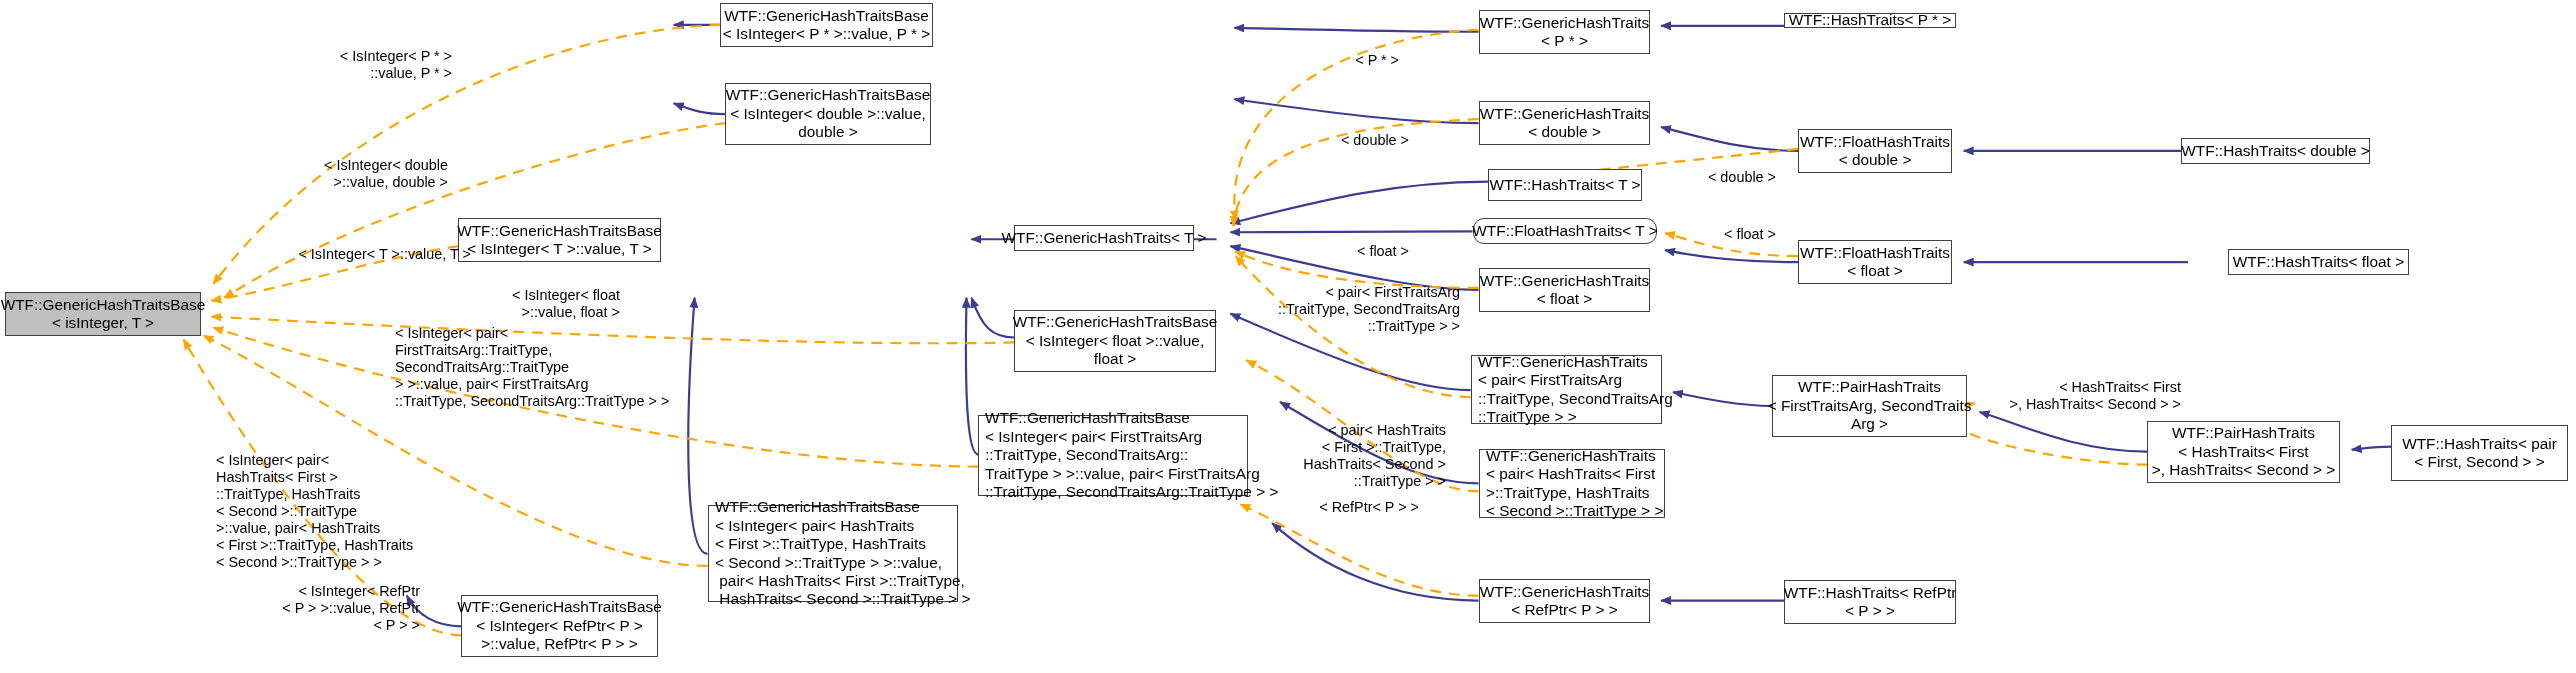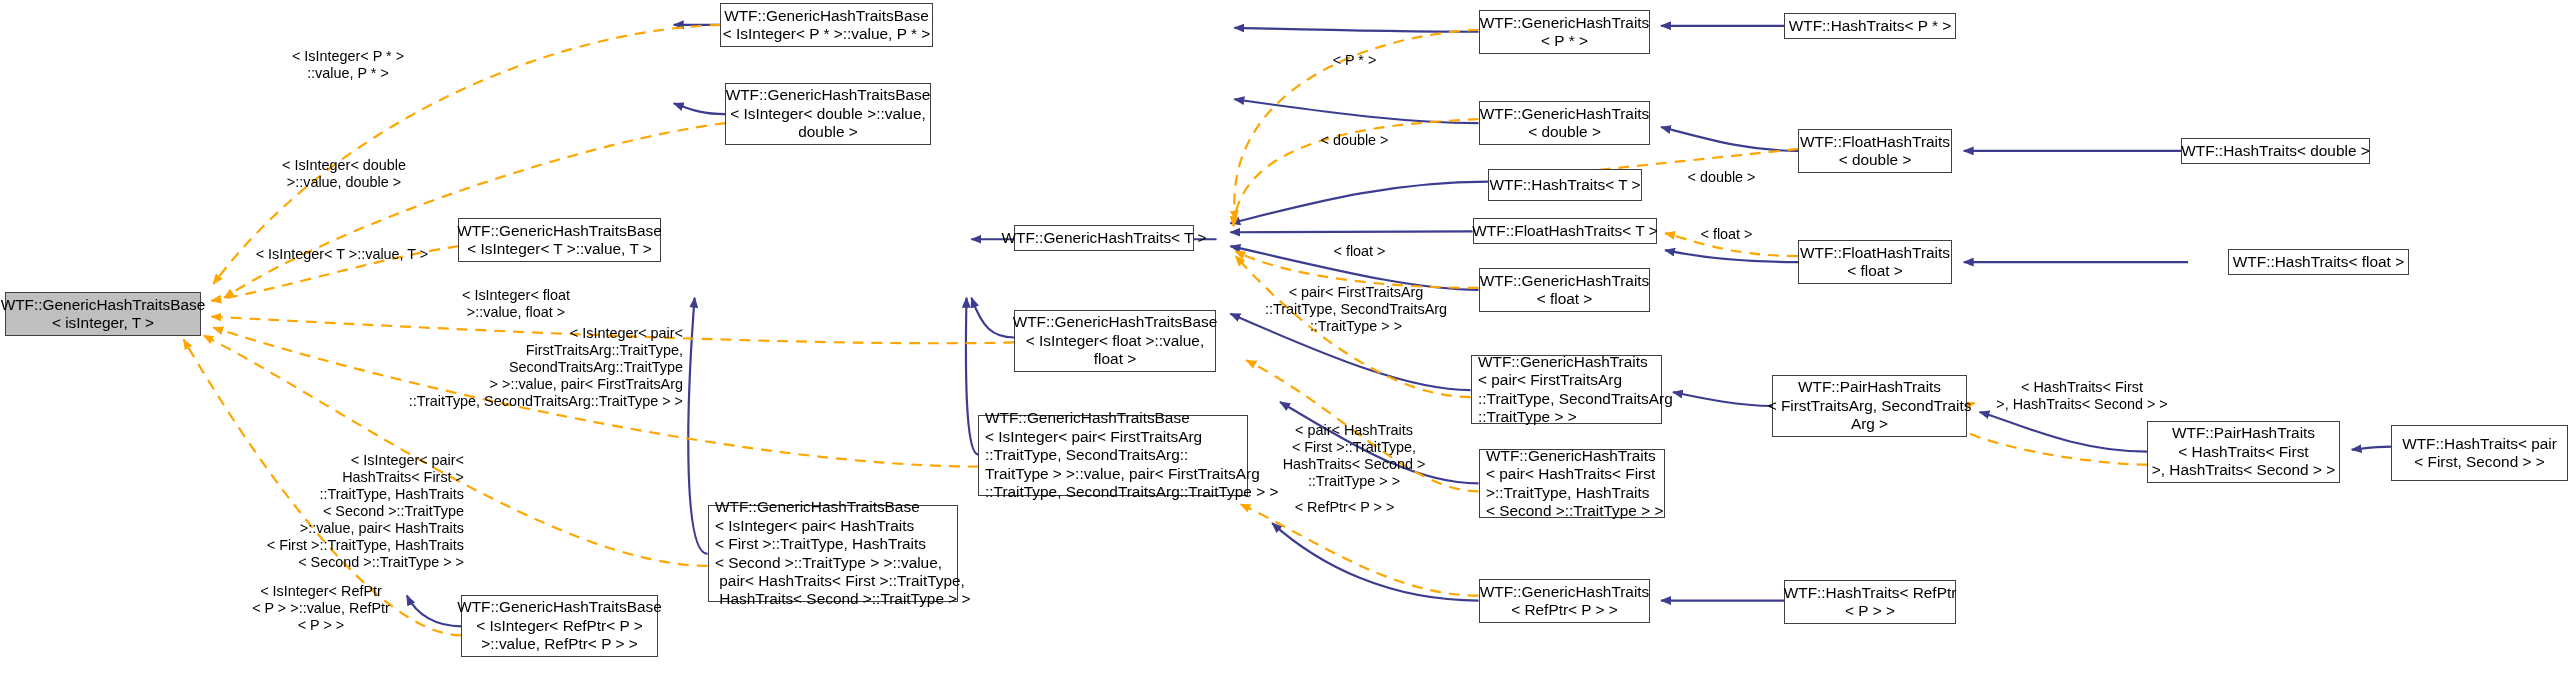--- a/index.html
+++ b/index.html
@@ -31,24 +31,24 @@
     background:#bfbfbf;
     border-color:#404040;
   }
   .node.left-align{ text-align:left; justify-content:flex-start; padding-left:6px;}
   .edge-label{
     position:absolute;
     font-size:14.4px;
     color:#000000;
     line-height:1.18;
     white-space:pre;
-    text-align:center;
+    text-align:right;
     cursor:default;
   }
-  .edge-label.la-left{text-align:right;}
+  .edge-label.la-left{text-align:left;}
 </style>
 </head>
 <body>
 
 <div id="diagram">
 
   <svg class="edges" viewBox="0 0 2596 679" preserveAspectRatio="none">
     <defs>
       <marker id="arrBlue" markerWidth="11" markerHeight="9" refX="10" refY="4.5" orient="auto" markerUnits="userSpaceOnUse">
         <path d="M0,0 L11,4.5 L0,9 Z" fill="#3d3d8f"></path>
@@ -131,34 +131,34 @@
  HashTraits&lt; Second &gt;::TraitType &gt; &gt;</div>
       <div class="node" style="left: 461px; top: 595px; width: 197px; height: 62px;">WTF::GenericHashTraitsBase
 &lt; IsInteger&lt; RefPtr&lt; P &gt;
 &gt;::value, RefPtr&lt; P &gt; &gt;</div>
       <div class="node" style="left: 1014px; top: 225px; width: 180px; height: 26px;">WTF::GenericHashTraits&lt; T &gt;</div>
       <div class="node" style="left: 1479px; top: 10px; width: 171px; height: 44px;">WTF::GenericHashTraits
 &lt; P * &gt;</div>
       <div class="node" style="left: 1479px; top: 101px; width: 171px; height: 44px;">WTF::GenericHashTraits
 &lt; double &gt;</div>
       <div class="node" style="left: 1488px; top: 169px; width: 154px; height: 32px;">WTF::HashTraits&lt; T &gt;</div>
-      <div class="node" style="left: 1473px; top: 218px; width: 184px; height: 26px;">WTF::FloatHashTraits&lt; T &gt;</div>
+      <div class="node" style="left: 1473px; top: 218px; width: 184px; height: 26px; border-radius: 11px;">WTF::FloatHashTraits&lt; T &gt;</div>
       <div class="node" style="left: 1479px; top: 268px; width: 171px; height: 44px;">WTF::GenericHashTraits
 &lt; float &gt;</div>
       <div class="node left-align" style="left: 1471px; top: 355px; width: 191px; height: 69px;">WTF::GenericHashTraits
 &lt; pair&lt; FirstTraitsArg
 ::TraitType, SecondTraitsArg
 ::TraitType &gt; &gt;</div>
       <div class="node left-align" style="left: 1479px; top: 449px; width: 186px; height: 69px;">WTF::GenericHashTraits
 &lt; pair&lt; HashTraits&lt; First
 &gt;::TraitType, HashTraits
 &lt; Second &gt;::TraitType &gt; &gt;</div>
       <div class="node" style="left: 1479px; top: 579px; width: 171px; height: 44px;">WTF::GenericHashTraits
 &lt; RefPtr&lt; P &gt; &gt;</div>
-      <div class="node" style="left: 1784px; top: 13px; width: 172px; height: 26px;">WTF::HashTraits&lt; P * &gt;</div>
+      <div class="node" style="left: 1784px; top: 13px; width: 172px; height: 15px;">WTF::HashTraits&lt; P * &gt;</div>
       <div class="node" style="left: 1798px; top: 129px; width: 154px; height: 44px;">WTF::FloatHashTraits
 &lt; double &gt;</div>
       <div class="node" style="left: 1798px; top: 240px; width: 154px; height: 44px;">WTF::FloatHashTraits
 &lt; float &gt;</div>
       <div class="node" style="left: 1772px; top: 375px; width: 195px; height: 62px;">WTF::PairHashTraits
 &lt; FirstTraitsArg, SecondTraits
 Arg &gt;</div>
       <div class="node" style="left: 2147px; top: 421px; width: 193px; height: 62px;">WTF::PairHashTraits
 &lt; HashTraits&lt; First
 &gt;, HashTraits&lt; Second &gt; &gt;</div>

